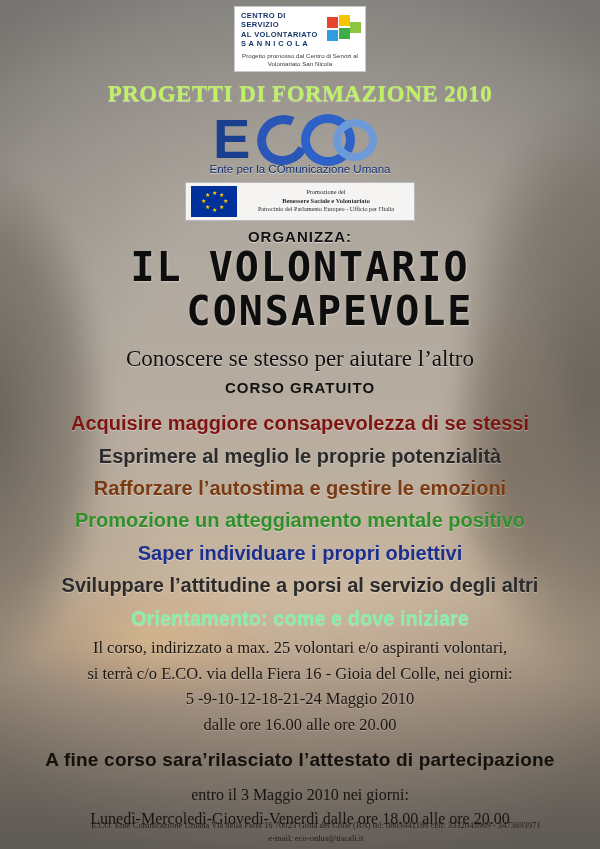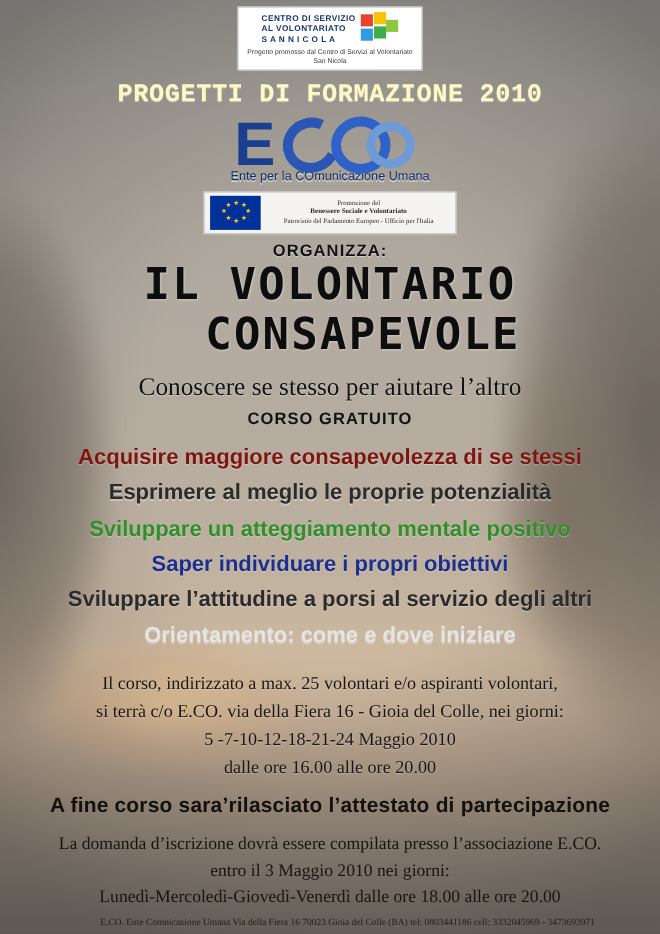--- a/index.html
+++ b/index.html
@@ -79,21 +79,21 @@
     background: rgba(225,220,210,0.30);
   }
   .content {
     position: absolute;
     inset: 0;
     text-align: center;
   }
 
   
   .logo-box {
-    width: 168px;
+    width: 132px;
     margin: 6px auto 0;
     background: #ffffff;
     border: 1px solid #c9c9c9;
     padding: 4px 6px 3px;
     box-sizing: border-box;
   }
   .logo-row {
     display: flex;
     align-items: center;
     justify-content: center;
@@ -120,24 +120,24 @@
   }
   .logo-caption {
     font-family: "Liberation Sans", sans-serif;
     font-size: 6.2px;
     color: #3a3a3a;
     margin-top: 3px;
     line-height: 1.3;
   }
 
   .title-main {
-    font-family: Liberation Mono, monospace;
+    font-family: Liberation Serif, serif;
     font-weight: bold;
     font-size: 23px;
-    color: #fef9c3;
+    color: #bef264;
     letter-spacing: 0.5px;
     margin-top: 9px;
     text-shadow: 0 1px 1px rgba(255,255,255,0.5);
   }
 
   
   .eco-wrap {
     margin-top: 4px;
     position: relative;
     height: 66px;
@@ -270,21 +270,21 @@
     line-height: 1.62;
   }
   .bullets div {
     font-family: Liberation Sans, sans-serif;
     font-weight: bold;
     font-size: 20px;
     text-shadow: 0 1px 1px rgba(255,255,255,0.35);
   }
 
   .info {
-    margin-top: 14px;
+    margin-top: 1px;
     font-family: "Liberation Serif", serif;
     font-size: 16.5px;
     color: #1a1410;
     line-height: 1.55;
     text-shadow: 0 1px 1px rgba(255,255,255,0.3);
   }
   .attestato {
     margin-top: 12px;
     font-family: "Liberation Sans", sans-serif;
     font-weight: bold;
@@ -378,38 +378,39 @@
       <span>IL VOLONTARIO</span>
       <span class="l2">CONSAPEVOLE</span>
     </div>
 
     <div class="subtitle">Conoscere se stesso per aiutare l’altro</div>
     <div class="gratuito">CORSO GRATUITO</div>
 
     <div class="bullets">
       <div style="color: rgb(125, 20, 16);">Acquisire maggiore consapevolezza di se stessi</div>
       <div style="color: rgb(43, 43, 43);">Esprimere al meglio le proprie potenzialità</div>
-      <div style="color: rgb(47, 143, 42);">Sviluppare un atteggiamento mentale positivo</div>
+      <div style="color: rgb(122, 58, 18);">Rafforzare l’autostima e gestire le emozioni</div>
+      <div style="color: rgb(47, 143, 42);">Promozione un atteggiamento mentale positivo</div>
       <div style="color: rgb(28, 47, 142);">Saper individuare i propri obiettivi</div>
       <div style="color: rgb(43, 43, 43);">Sviluppare l’attitudine a porsi al servizio degli altri</div>
-      <div style="color: #e5e5e5; text-align: center;">Orientamento: come e dove iniziare</div>
+      <div style="color: #86efac; text-align: center;">Orientamento: come e dove iniziare</div>
     </div>
 
     <div class="info">
       <div>Il corso, indirizzato a max. 25 volontari e/o aspiranti volontari,</div>
       <div>si terrà c/o E.CO. via della Fiera 16 - Gioia del Colle, nei giorni:</div>
-      <div>5 -7-10-12-18-21-24 Maggio 2010</div>
+      <div>5 -9-10-12-18-21-24 Maggio 2010</div>
       <div>dalle ore 16.00 alle ore 20.00</div>
     </div>
 
     <div class="attestato">A fine corso sara’rilasciato l’attestato di partecipazione</div>
 
     <div class="info2">
-      <div>La domanda d’iscrizione dovrà essere compilata presso l’associazione E.CO.</div>
       <div>entro il 3 Maggio 2010 nei giorni:</div>
       <div>Lunedì-Mercoledì-Giovedì-Venerdì dalle ore 18.00 alle ore 20.00</div>
     </div>
 
     <div class="footer">
       <div>E.CO. Ente Comnicazione Umana Via della Fiera 16 70023 Gioia del Colle (BA)  tel: 0803441186 cell: 3332045969 - 3473693971</div>
+      <div>e-mail: eco-onlus@tiscali.it</div>
     </div>
   </div>
 </div>
 
 </body></html>

